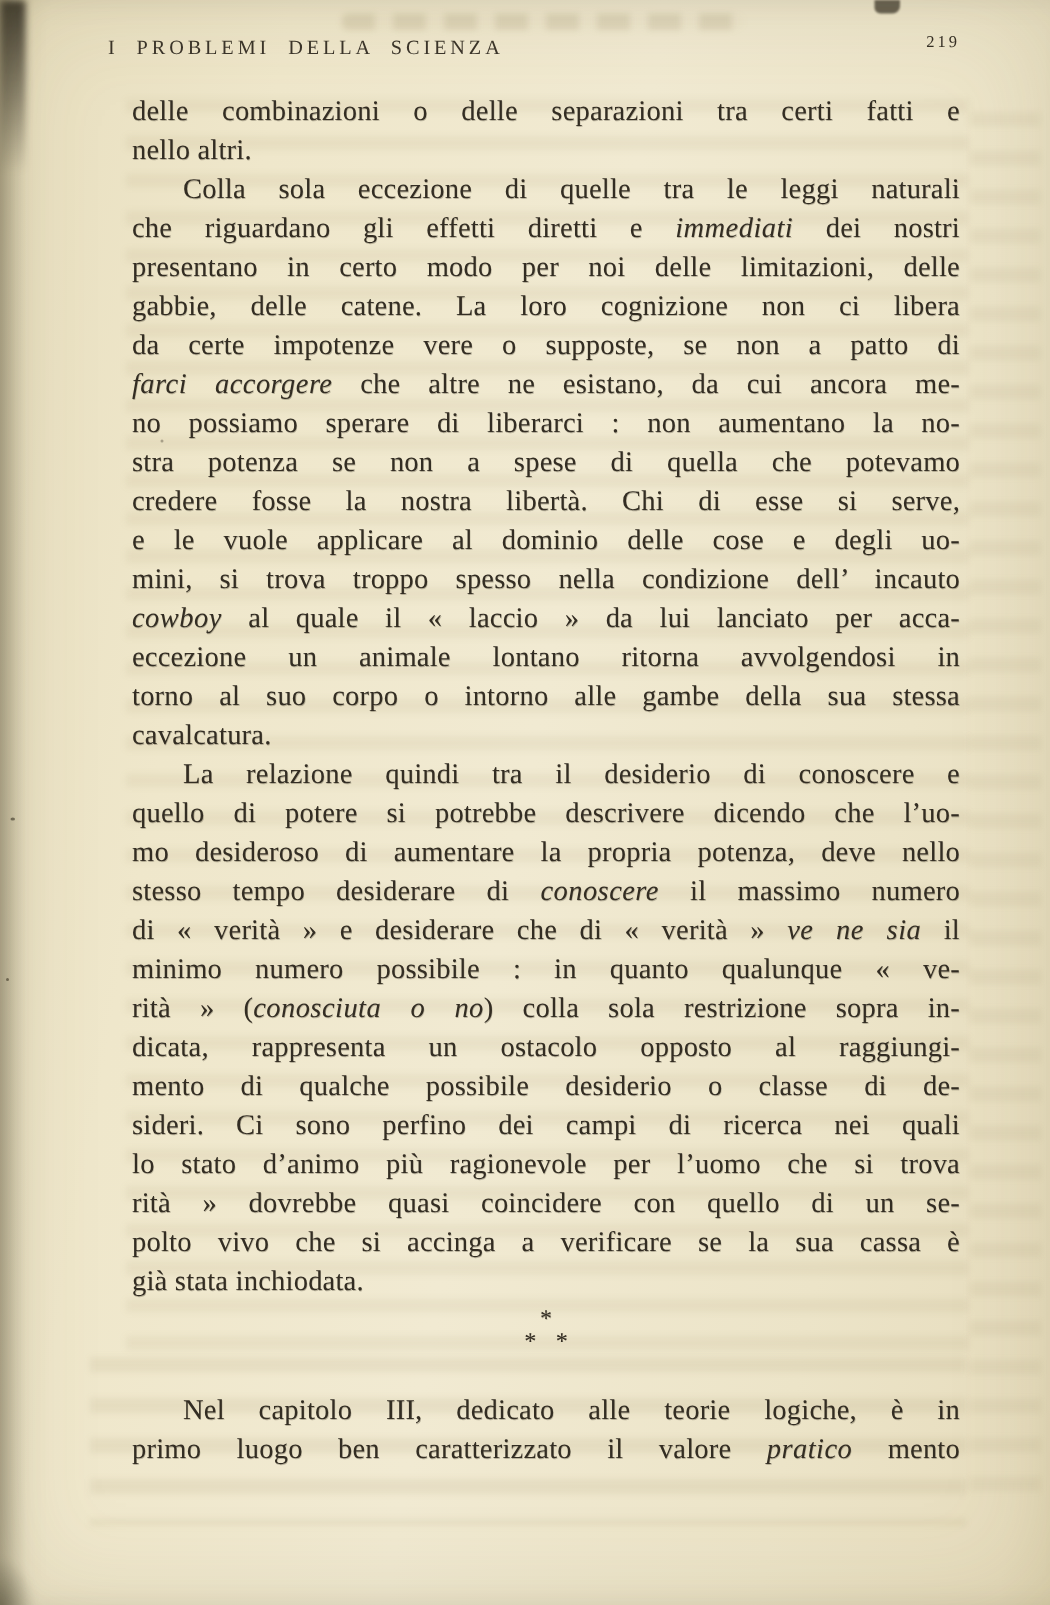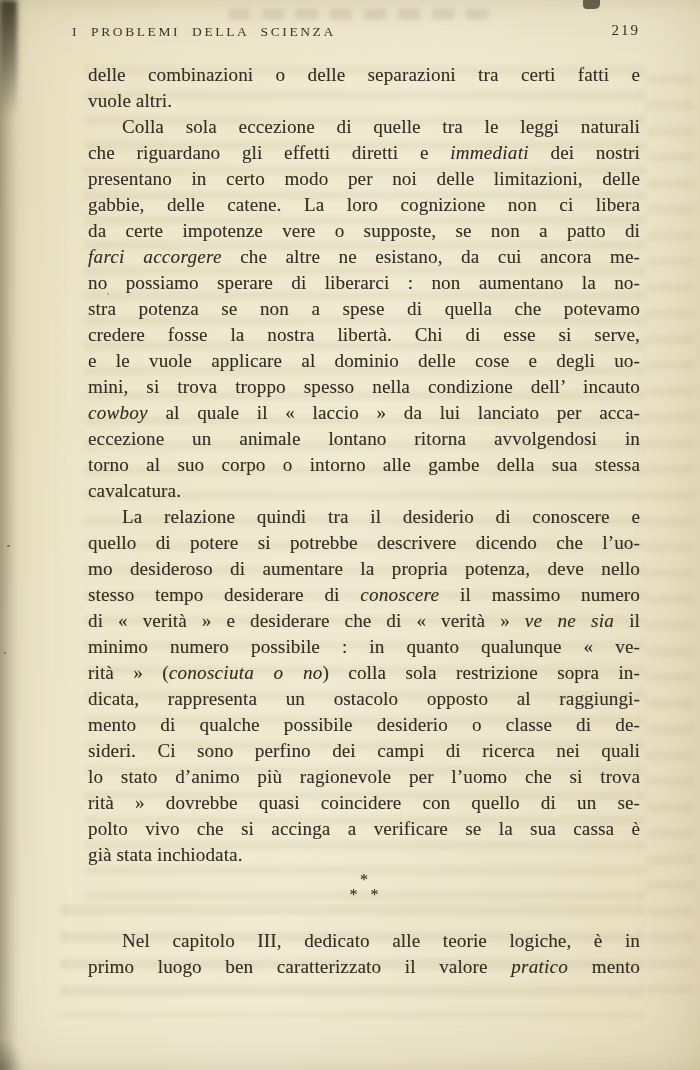--- a/index.html
+++ b/index.html
@@ -17,21 +17,21 @@
   }
   .header-title{
     position:absolute;left:0;right:0;top:2px;
     text-align:left;
     transform:translateX(-16px);
     font-size:13.5px;letter-spacing:2.6px;word-spacing:6px;
     color:#3a342a;
   }
   .page-number{
     position:absolute;right:0;top:0;
-    font-size:15px;letter-spacing:2px;color:#332d23;
+    font-size:11px;letter-spacing:2px;color:#332d23;
   }
   
   .page-text{
     position:absolute;left:88px;top:62px;width:552px;
     font-size:19px;line-height:26px;
     text-shadow:0.35px 0.35px 0 rgba(45,38,26,0.28);
   }
   .para{margin:0;}
   .line{
     height:26px;line-height:26px;
@@ -107,21 +107,21 @@
   <div class="artifact ghost ghost-margin-right"></div>
 
   <div class="running-header">
     <div class="header-title">I PROBLEMI DELLA SCIENZA</div>
     <div class="page-number">219</div>
   </div>
 
   <div class="page-text">
       <div class="para">
         <div class="line"><span>delle combinazioni o delle separazioni tra certi fatti e</span></div>
-        <div class="line endline"><span>vuole altri.</span></div>
+        <div class="line endline"><span>nello altri.</span></div>
       </div>
       <div class="para">
         <div class="line indent"><span>Colla sola eccezione di quelle tra le leggi naturali</span></div>
         <div class="line"><span>che riguardano gli effetti diretti e </span><em>immediati</em><span> dei nostri</span></div>
         <div class="line"><span>presentano in certo modo per noi delle limitazioni, delle</span></div>
         <div class="line"><span>gabbie, delle catene. La loro cognizione non ci libera</span></div>
         <div class="line"><span>da certe impotenze vere o supposte, se non a patto di</span></div>
         <div class="line"><em>farci accorgere</em><span> che altre ne esistano, da cui ancora me-</span></div>
         <div class="line"><span>no possiamo sperare di liberarci : non aumentano la no-</span></div>
         <div class="line"><span>stra potenza se non a spese di quella che potevamo</span></div>

